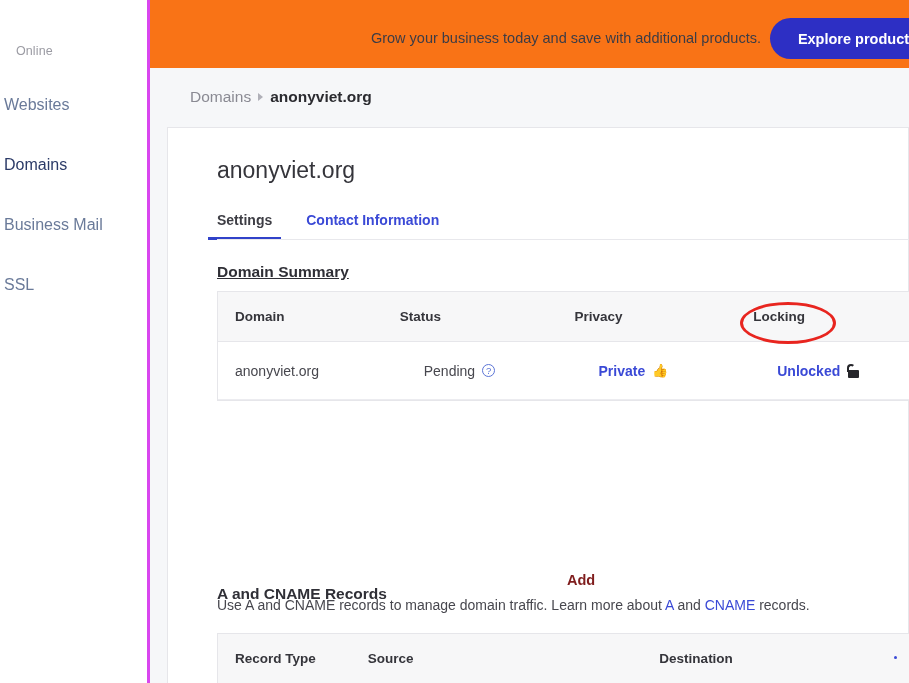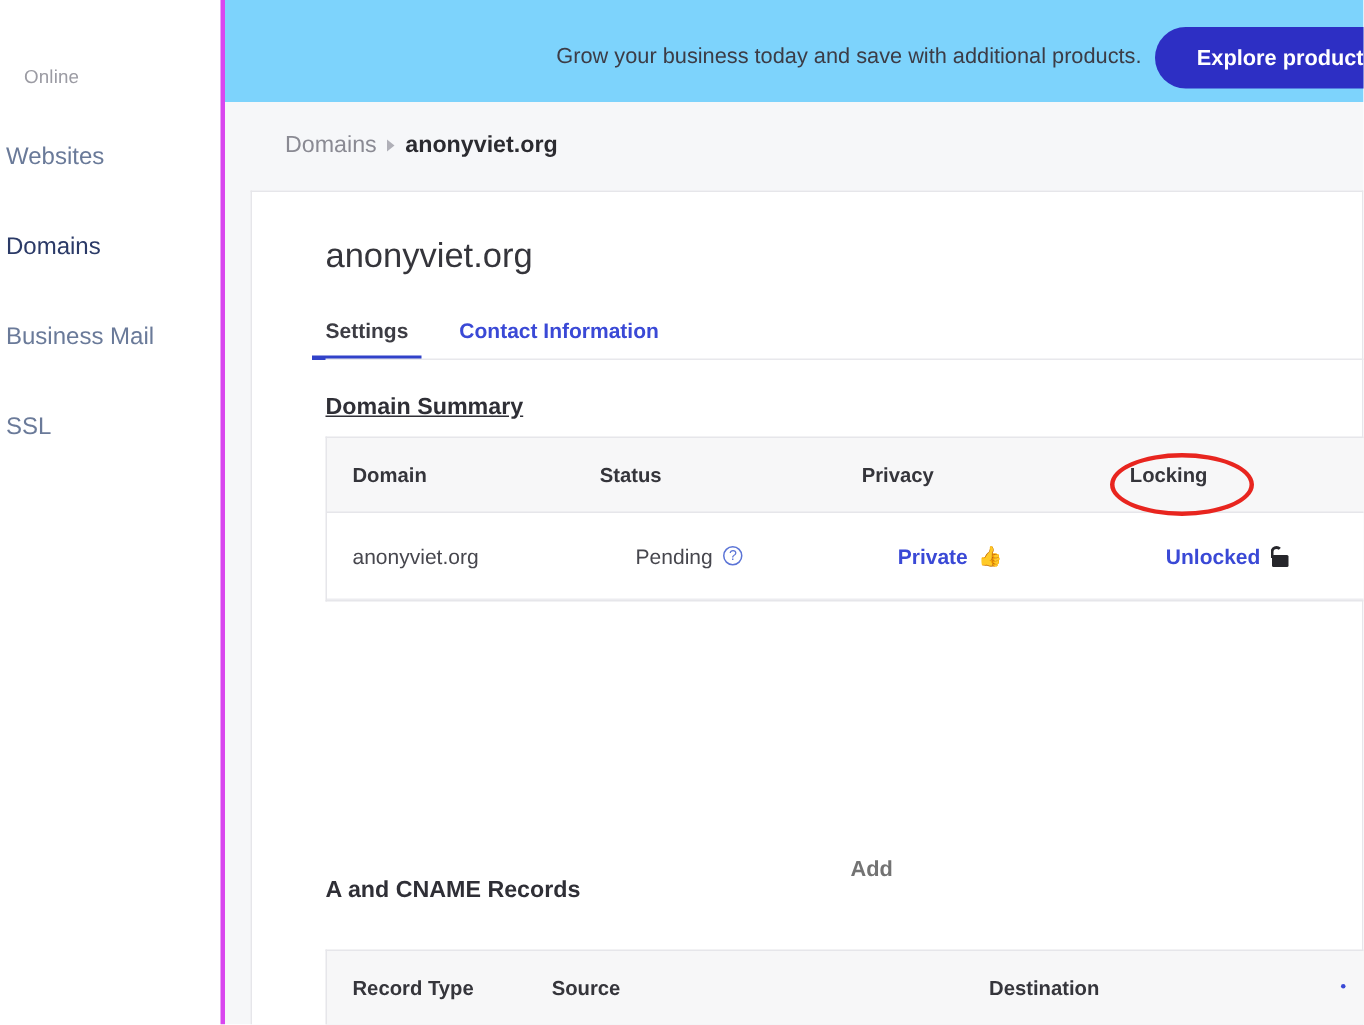--- a/index.html
+++ b/index.html
@@ -32,21 +32,21 @@
 
   
   #pane {
     position:absolute; left:150px; top:0; width:759px; height:683px;
     background:#f6f7f9;
   }
 
   
   #promo {
     position:absolute; left:0; top:0; width:759px; height:68px;
-    background:#7dd3fc;
+    background:#f97316;
   }
   #promo-text {
     position:absolute; right:148px; top:30px;
     font-size:14.5px; color:#3c3c46; white-space:nowrap;
   }
   #promo-btn {
     position:absolute; left:620px; top:18px;
     height:41px; min-width:175px; padding:0 22px;
     background:#2d2fc4; border-radius:21px; border:none;
     color:#ffffff; font-size:14.5px; font-weight:bold;
@@ -162,21 +162,21 @@
   #annot-ellipse {
     position:absolute; left:740px; top:302px; width:96px; height:42px;
     border:3.5px solid #e8251f; border-radius:50%;
     pointer-events:none;
   }
 
   
   #rec-heading { top:457px; }
   #rec-add {
     position:absolute; left:399px; top:444px;
-    font-size:14.5px; font-weight:bold; color:#737373; cursor:pointer;
+    font-size:14.5px; font-weight:bold; color:#7f1d1d; cursor:pointer;
     white-space:nowrap;
   }
   #rec-count {
     position:absolute; left:440px; top:446px;
     font-size:12.5px; font-style:italic; color:#6d6d76; white-space:nowrap;
   }
   #rec-desc {
     position:absolute; left:49px; top:469px;
     font-size:14px; color:#47474e; white-space:nowrap;
   }
@@ -255,20 +255,23 @@
               <span class="shackle"></span>
                 <span class="body"></span>
             </span>
           </div>
         </div>
       </div>
 
       <div class="section-heading" id="rec-heading">A and CNAME Records</div>
       <div id="rec-add">Add</div>
 
+      <div id="rec-desc">
+        <span>Use A and CNAME records to manage domain traffic. Learn more about </span><span class="link-blue">A</span><span> and </span><span class="link-blue">CNAME</span><span> records.</span>
+      </div>
 
       <div class="tbl" id="rec-table">
         <div class="thead">
           <div class="th c0">Record Type</div>
           <div class="th c1">Source</div>
           <div class="th c2">Destination</div>
         </div>
 
       </div>
 

